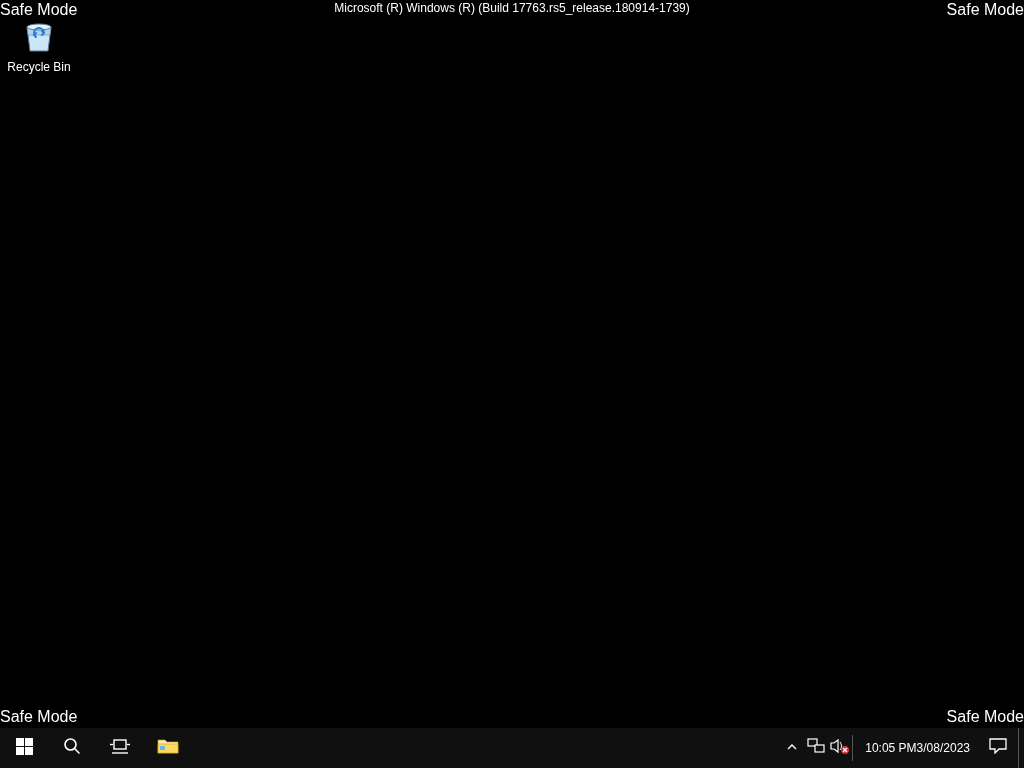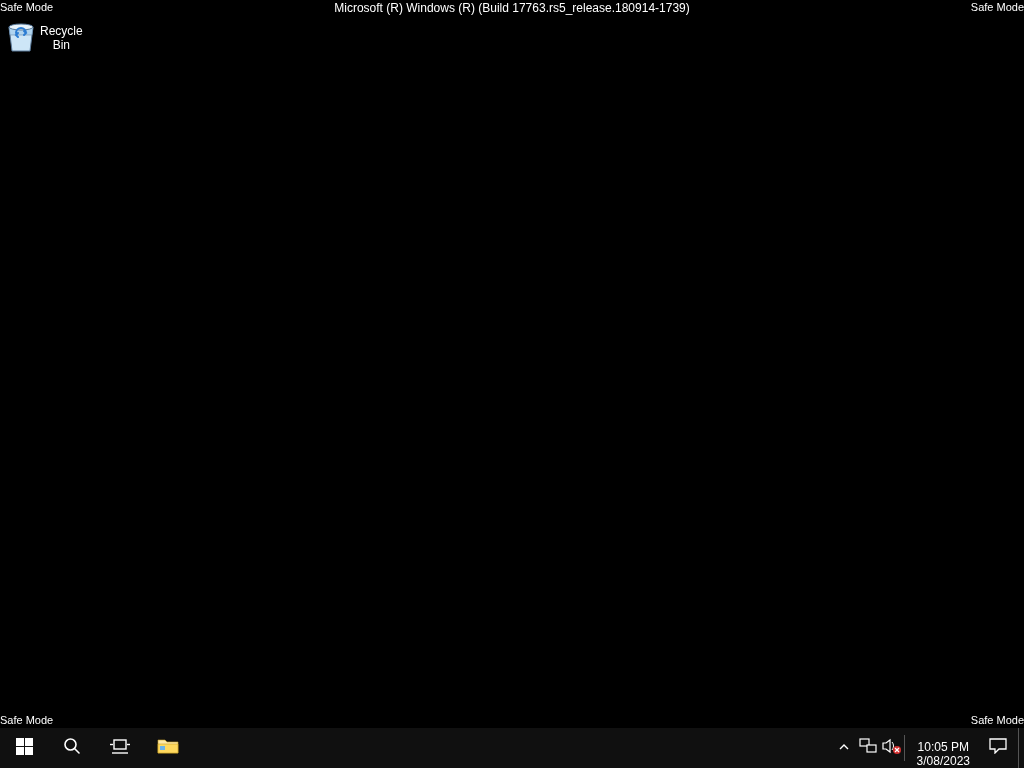--- a/index.html
+++ b/index.html
@@ -7,21 +7,21 @@
       width: 1024px;
       height: 768px;
       background: #000;
       font-family: "Segoe UI", Tahoma, sans-serif;
       color: #fff;
       overflow: hidden;
       position: relative;
     }
     .corner-label {
       position: absolute;
-      font-size: 11px;
+      font-size: 16px;
       color: #fff;
       white-space: nowrap;
     }
     .corner-tl { top: 1px; left: 0; }
     .corner-tr { top: 1px; right: 0; }
     .corner-bl { bottom: 42px; left: 0; }
     .corner-br { bottom: 42px; right: 0; }
     .build-label {
       position: absolute;
       top: 1px;
@@ -29,21 +29,21 @@
       transform: translateX(-50%);
       font-size: 12px;
       color: #fff;
     }
     .desktop-icon {
       position: absolute;
       top: 2px;
       left: 2px;
       width: 74px;
       display: flex;
-      flex-direction: row;
+      flex-direction: column;
       align-items: center;
       padding-top: 14px;
       cursor: pointer;
     }
     .desktop-icon .icon-img {
       width: 40px;
       height: 40px;
       display: flex;
       align-items: center;
       justify-content: center;
@@ -86,23 +86,23 @@
     .tray-icon {
       width: 24px;
       height: 40px;
       display: flex;
       align-items: center;
       justify-content: center;
       cursor: pointer;
     }
     .clock {
       display: flex;
-      flex-direction: column;
-      align-items: center;
-      justify-content: flex-end;
+      flex-direction: row;
+      align-items: center;
+      justify-content: center;
       font-size: 12px;
       line-height: 14px;
       padding: 0 8px;
       height: 100%;
       cursor: pointer;
     }
     .action-center {
       width: 40px;
       height: 40px;
       display: flex;

